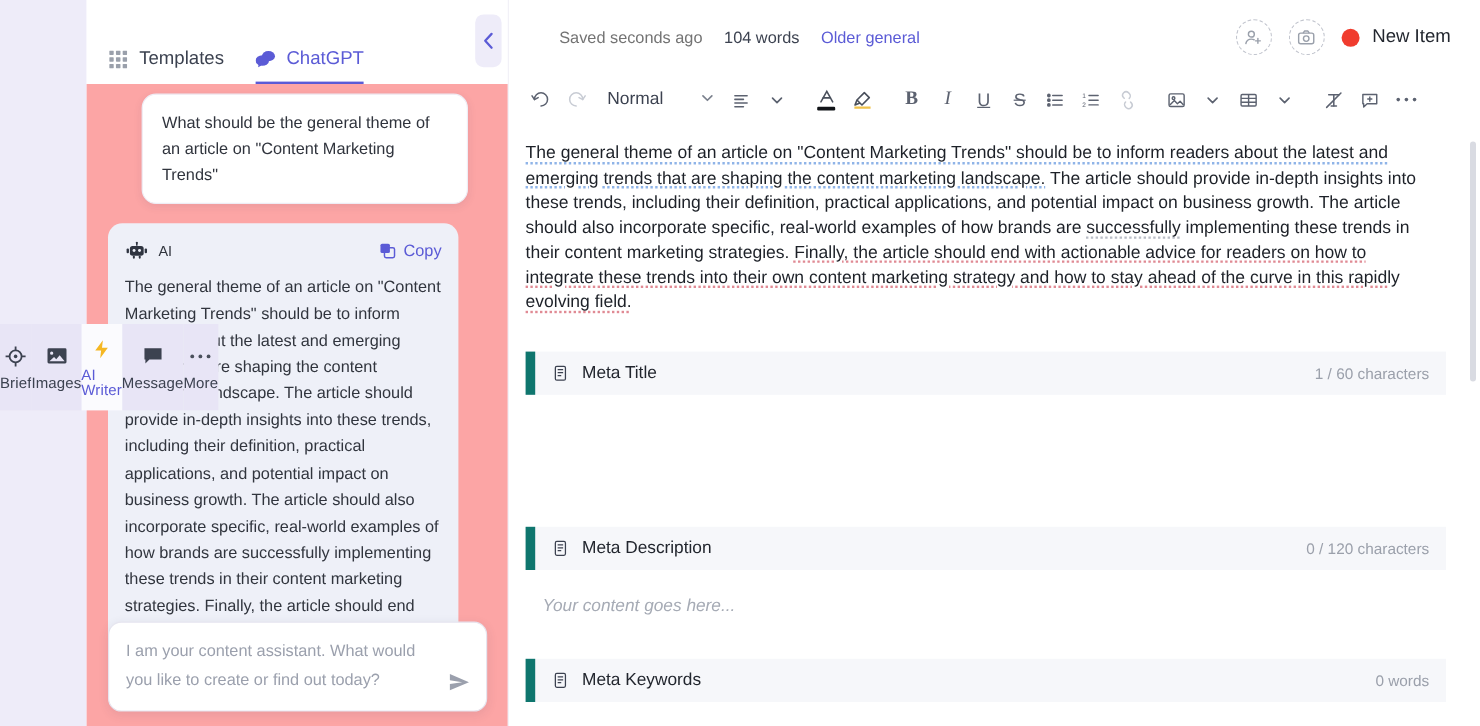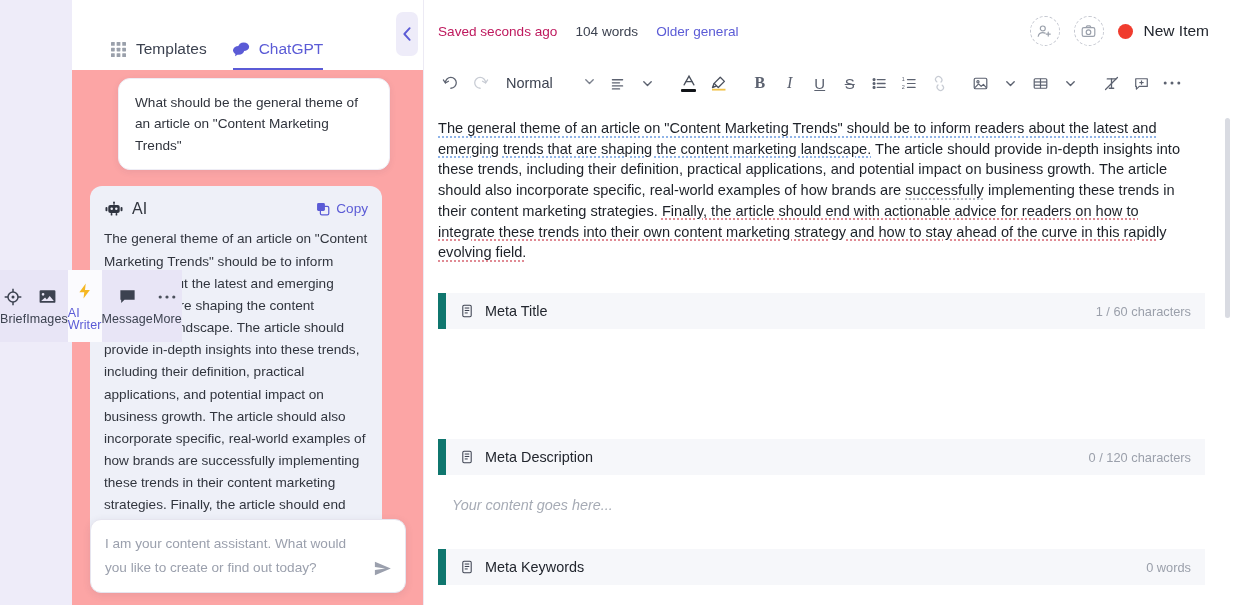--- a/index.html
+++ b/index.html
@@ -44,21 +44,20 @@
     width: 352px; min-width: 352px; height: 605px;
     background: #ffffff;
     display: flex; flex-direction: column;
     position: relative;
     border-right: 1px solid #eceaf4;
   }
   .chat-tabs {
     height: 70px; display: flex; align-items: flex-end;
     padding-left: 18px; gap: 26px;
     background: #ffffff;
-    margin-left: 20px;
   }
   .tab {
     display: flex; align-items: center; gap: 9px;
     padding-bottom: 10px; cursor: pointer;
     font-size: 15.5px; color: #3c4250;
     border-bottom: 2.5px solid transparent;
   }
   .tab.active { color: #5b5bd6; border-bottom-color: #5b5bd6; font-weight: 400; }
   .tab-ico { width: 17px; height: 17px; display: flex; align-items: center; justify-content: center; }
   .tab-ico svg { display: block; }
@@ -79,21 +78,21 @@
     max-width: 272px;
   }
   .bubble-ai {
     margin-top: 16px;
     background: #eef0f8;
     border-radius: 12px 12px 0 0;
     padding: 13px 14px 12px 14px;
     max-width: 292px;
   }
   .ai-head { display: flex; align-items: center; justify-content: space-between; margin-bottom: 10px; }
-  .ai-who { display: flex; align-items: center; gap: 9px; font-size: 16px; color: #31353e; }
+  .ai-who { display: flex; align-items: center; gap: 9px; font-size: 12px; color: #31353e; }
   .ai-bot { width: 19px; height: 19px; display: flex; align-items:center; justify-content:center; color:#2f3440; }
   .ai-copy {
     display: flex; align-items: center; gap: 6px;
     color: #5b5bd6; font-size: 13.6px; cursor: pointer;
   }
   .ai-copy svg { display: block; }
   .ai-body { font-size: 13.6px; line-height: 1.63; color: #31353e; }
 
   .composer-wrap {
     position: absolute; left: 0; bottom: 0; width: 352px;
@@ -136,21 +135,21 @@
   .main {
     flex: 1; height: 605px; background: #ffffff;
     display: flex; flex-direction: column; position: relative;
     overflow: hidden;
   }
   .doc-header {
     height: 62px; display: flex; align-items: center;
     padding: 0 24px 0 14px;
   }
   .dh-left { display: flex; align-items: center; gap: 18px; }
-  .dh-saved { font-size: 13.6px; color: #be185d; }
+  .dh-saved { font-size: 13.6px; color: #737373; margin-left: 28px; }
   .dh-words { font-size: 13.6px; color: #3c4250; }
   .dh-older { font-size: 13.6px; color: #5b5bd6; cursor: pointer; }
   .dh-right { margin-left: auto; display: flex; align-items: center; gap: 14px; }
   .dashed-btn {
     width: 30px; height: 30px; border-radius: 50%;
     border: 1.4px dashed #c3c6cf;
     display: flex; align-items: center; justify-content: center;
     color: #9aa0ab; cursor: pointer;
   }
   .dashed-btn svg { display: block; }

